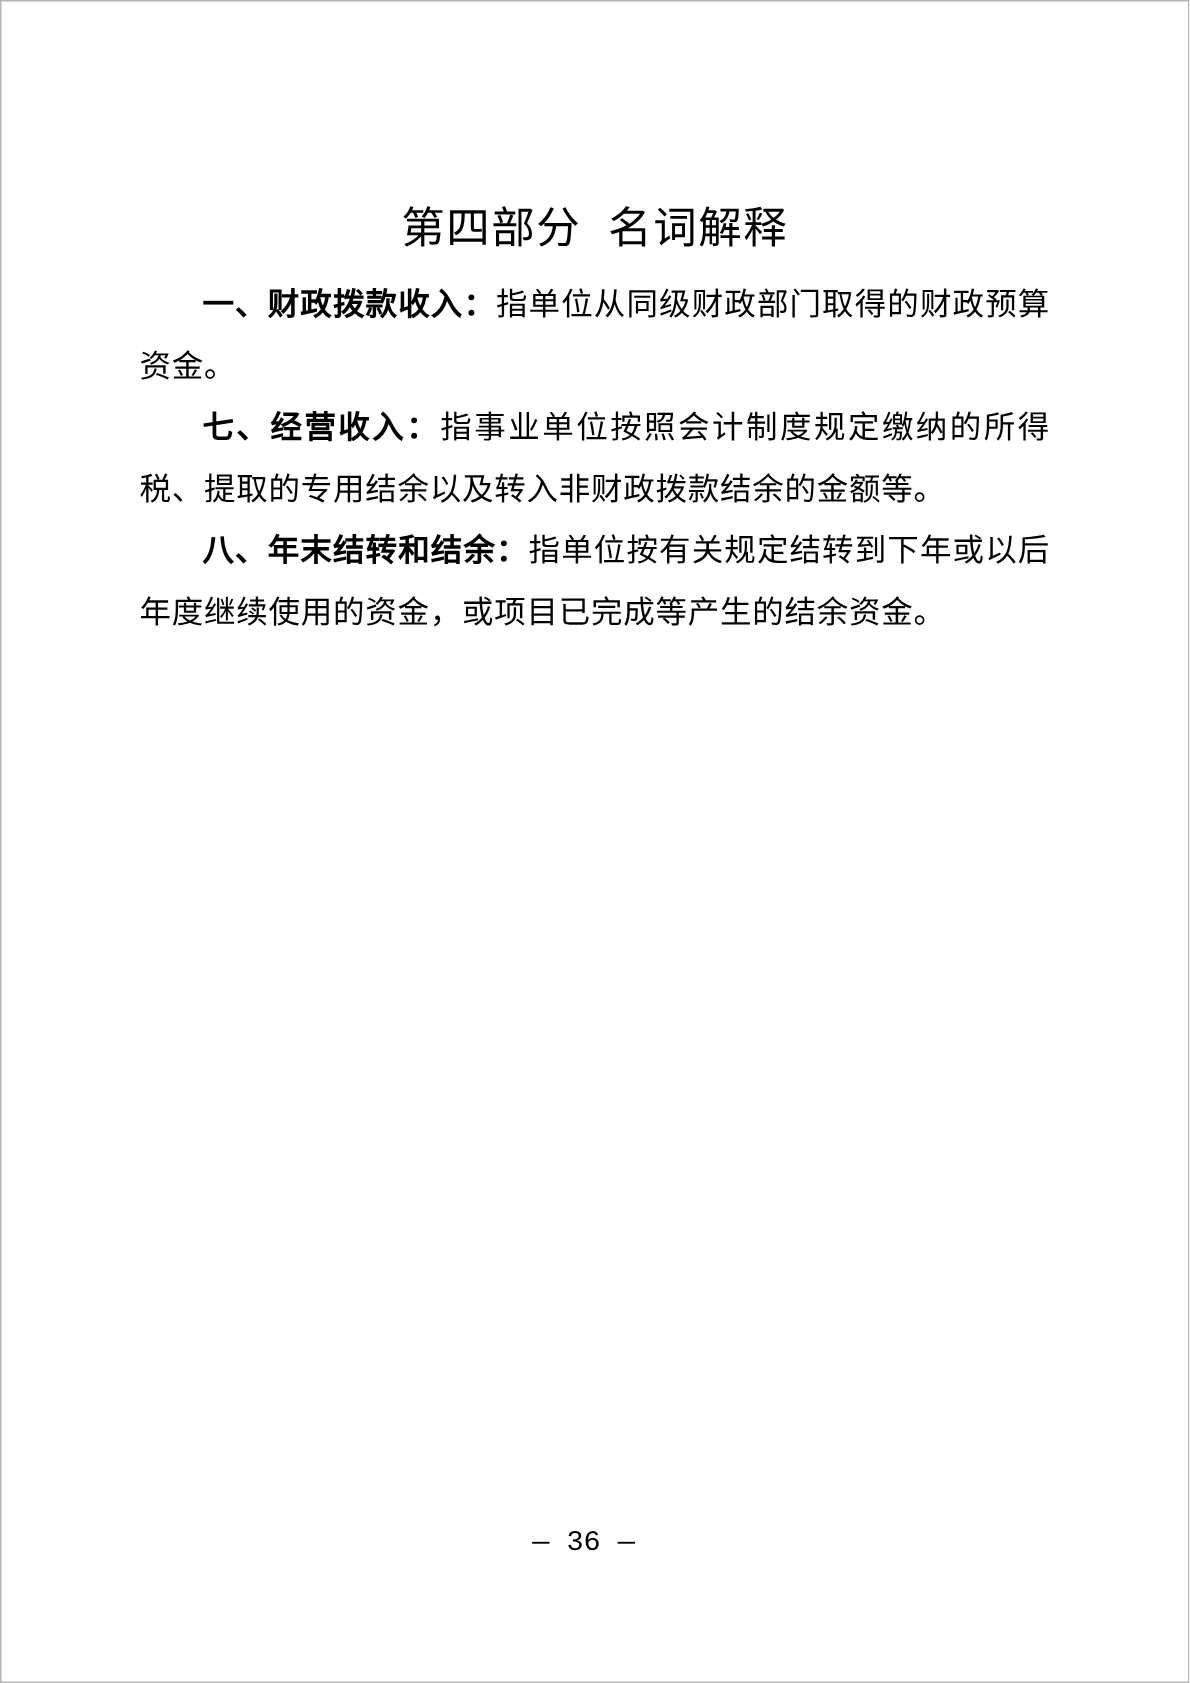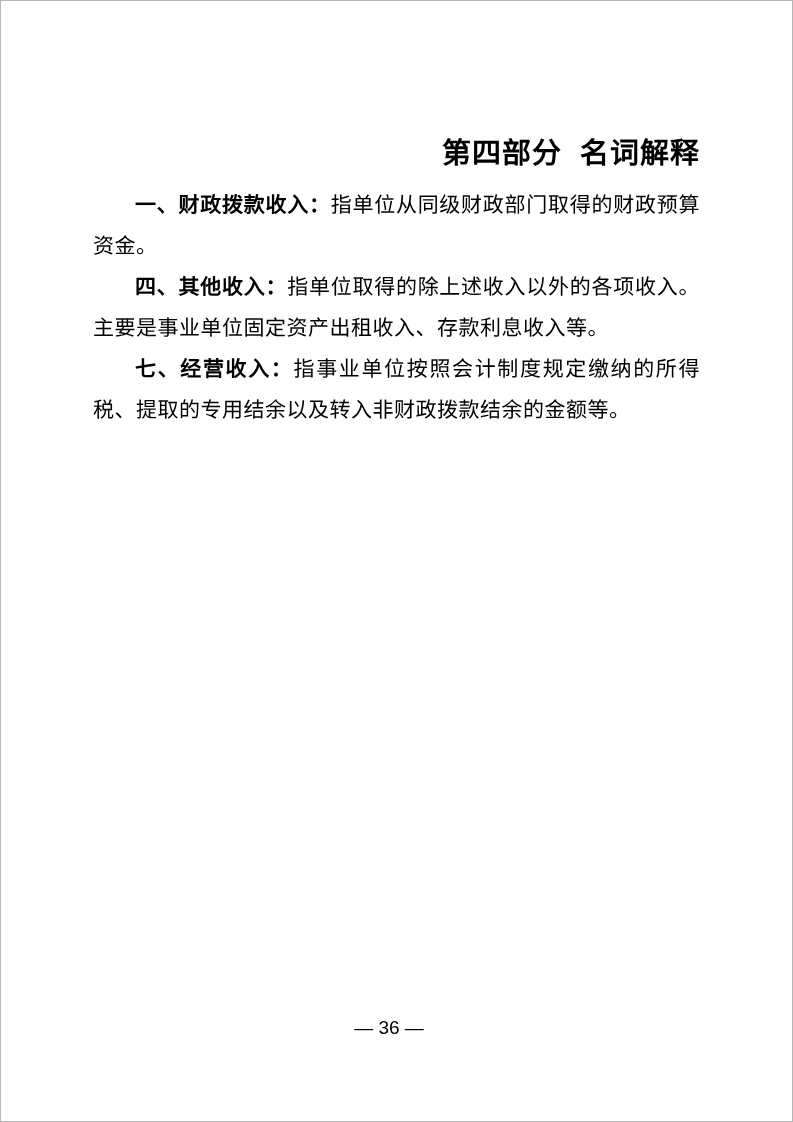--- a/index.html
+++ b/index.html
@@ -17,66 +17,66 @@
     box-sizing: border-box;
     overflow: hidden;
     color: #000000;
   }
   .content {
     padding: 130px 92px 0 92px;
   }
   .doc-title {
     font-family: "Liberation Sans", "DejaVu Sans", sans-serif;
     font-size: 29px;
-    font-weight: bold;
-    text-align: right;
+    font-weight: normal;
+    text-align: center;
     line-height: 44px;
     margin: 0 0 10px 0;
     letter-spacing: 1px;
     white-space: pre;
   }
   .para {
-    font-family: Liberation Serif, serif;
+    font-family: Liberation Mono, monospace;
     font-size: 21px;
     line-height: 41px;
     margin: 0;
     text-indent: 2em;
     text-align: justify;
     text-justify: inter-character;
     letter-spacing: 0.5px;
   }
   .term {
     font-weight: bold;
   }
   .page-footer {
     position: absolute;
     left: 0;
     right: 15px;
     top: 1014px;
     text-align: center;
-    font-family: Liberation Sans, sans-serif;
+    font-family: Liberation Mono, monospace;
     font-size: 19px;
     line-height: 26px;
   }
 </style>
 </head>
 <body>
 
 <div class="page">
   <div class="content">
 
     <h1 class="doc-title">第四部分  名词解释</h1>
 
     <p class="para"><span class="term">一、财政拨款收入：</span><span>指单位从同级财政部门取得的财政预算资金。</span></p>
 
 
 
-    <p class="para"><span class="term">四、其他收入：</span><span>指单位取得的除上述收入以外的各项收入。主要是事业单位固定资产出租收入、存款利息收入等。</span></p>
 
 
 
     <p class="para"><span class="term">七、经营收入：</span><span>指事业单位按照会计制度规定缴纳的所得税、提取的专用结余以及转入非财政拨款结余的金额等。</span></p>
 
+    <p class="para"><span class="term">八、年末结转和结余：</span><span>指单位按有关规定结转到下年或以后年度继续使用的资金，或项目已完成等产生的结余资金。</span></p>
 
   </div>
 
   <div class="page-footer">— 36 —</div>
 </div>
 
 </body></html>

